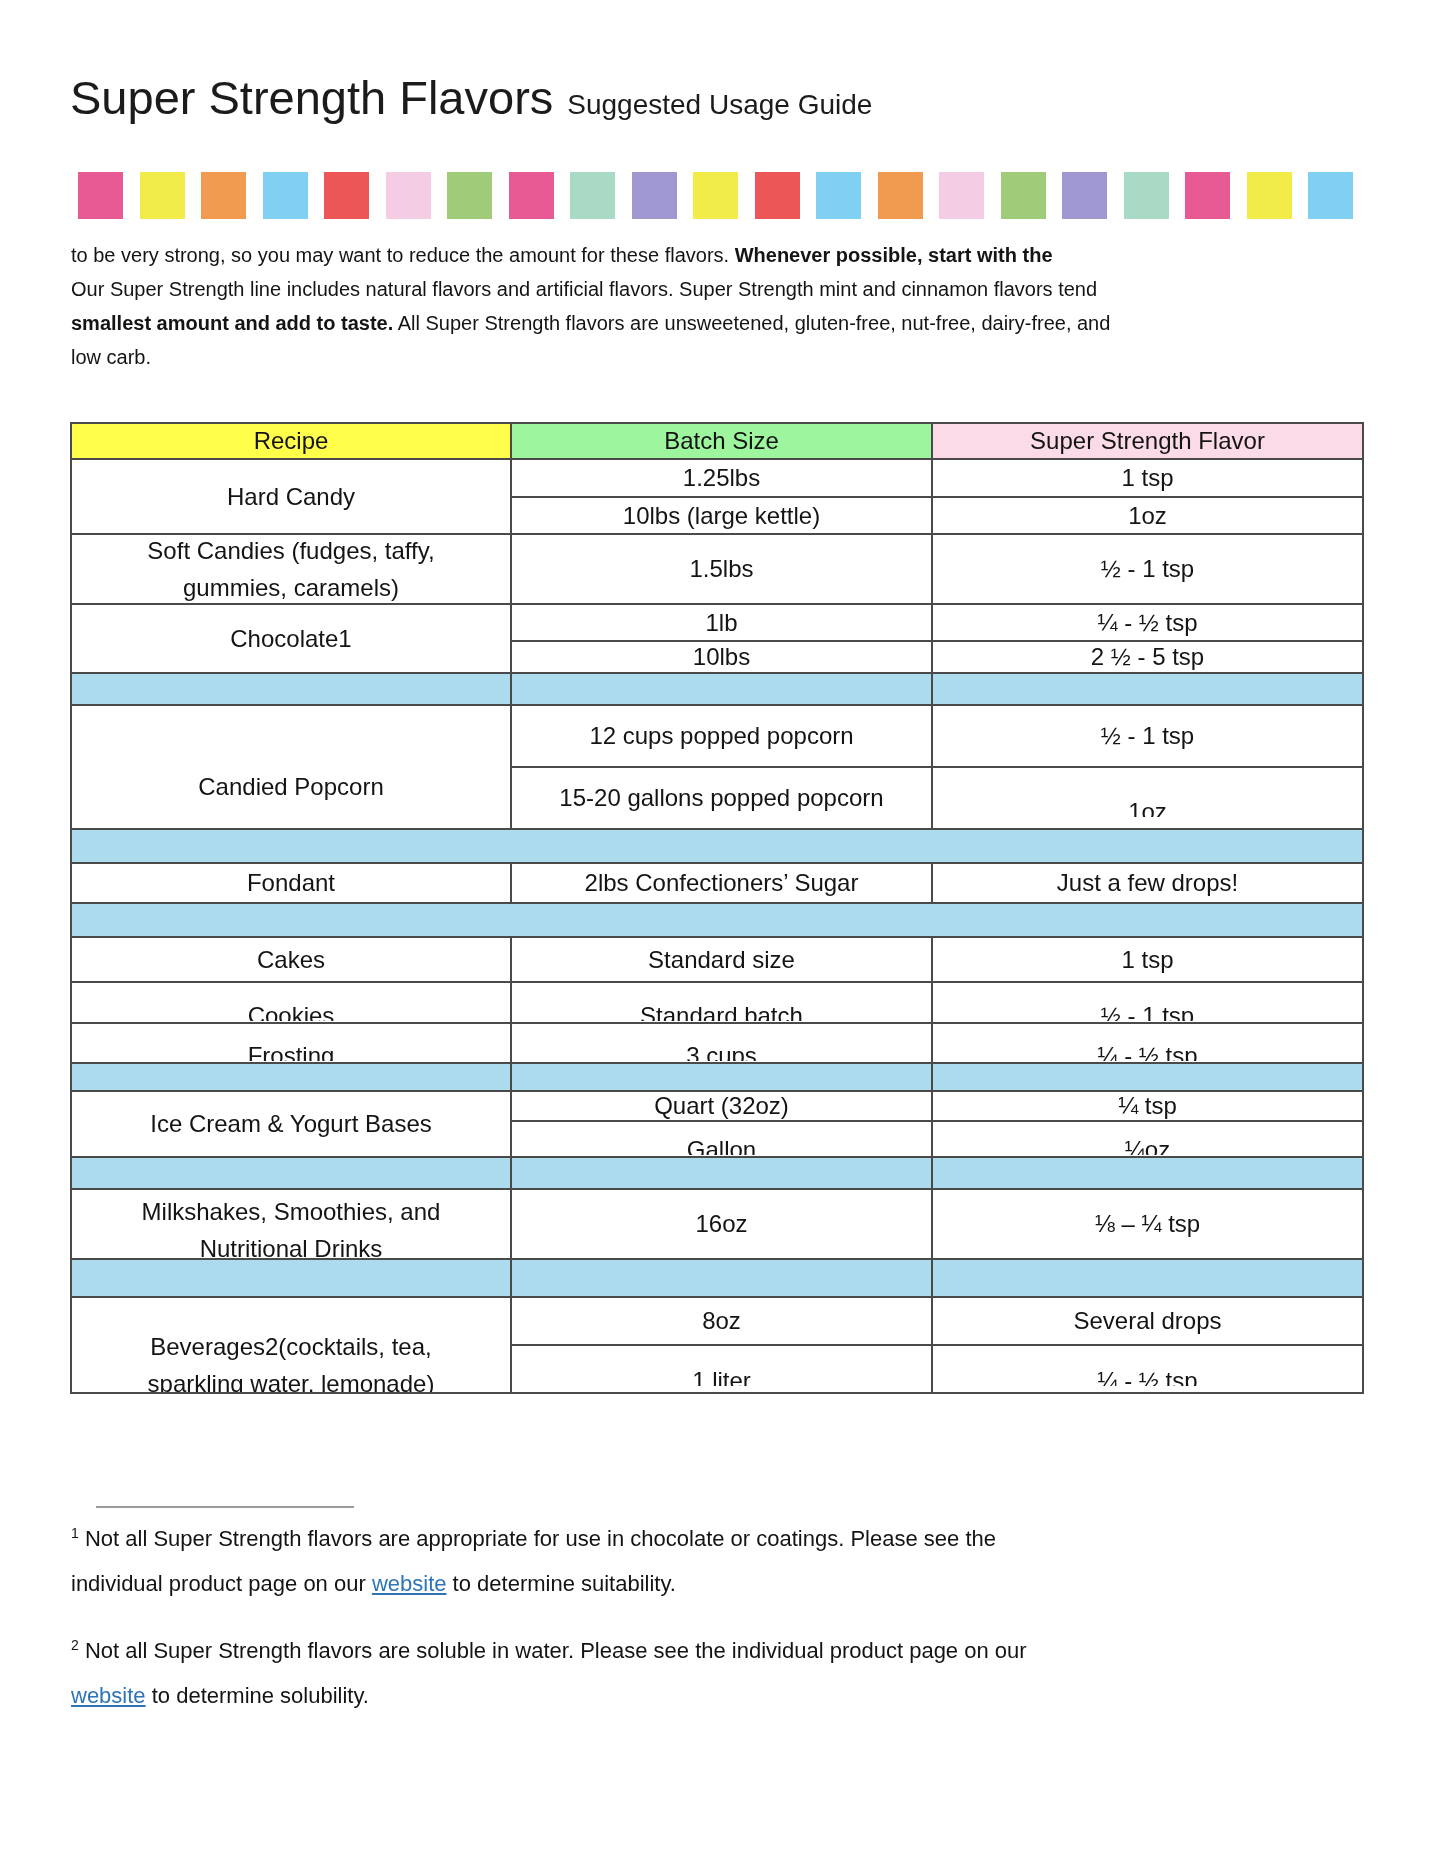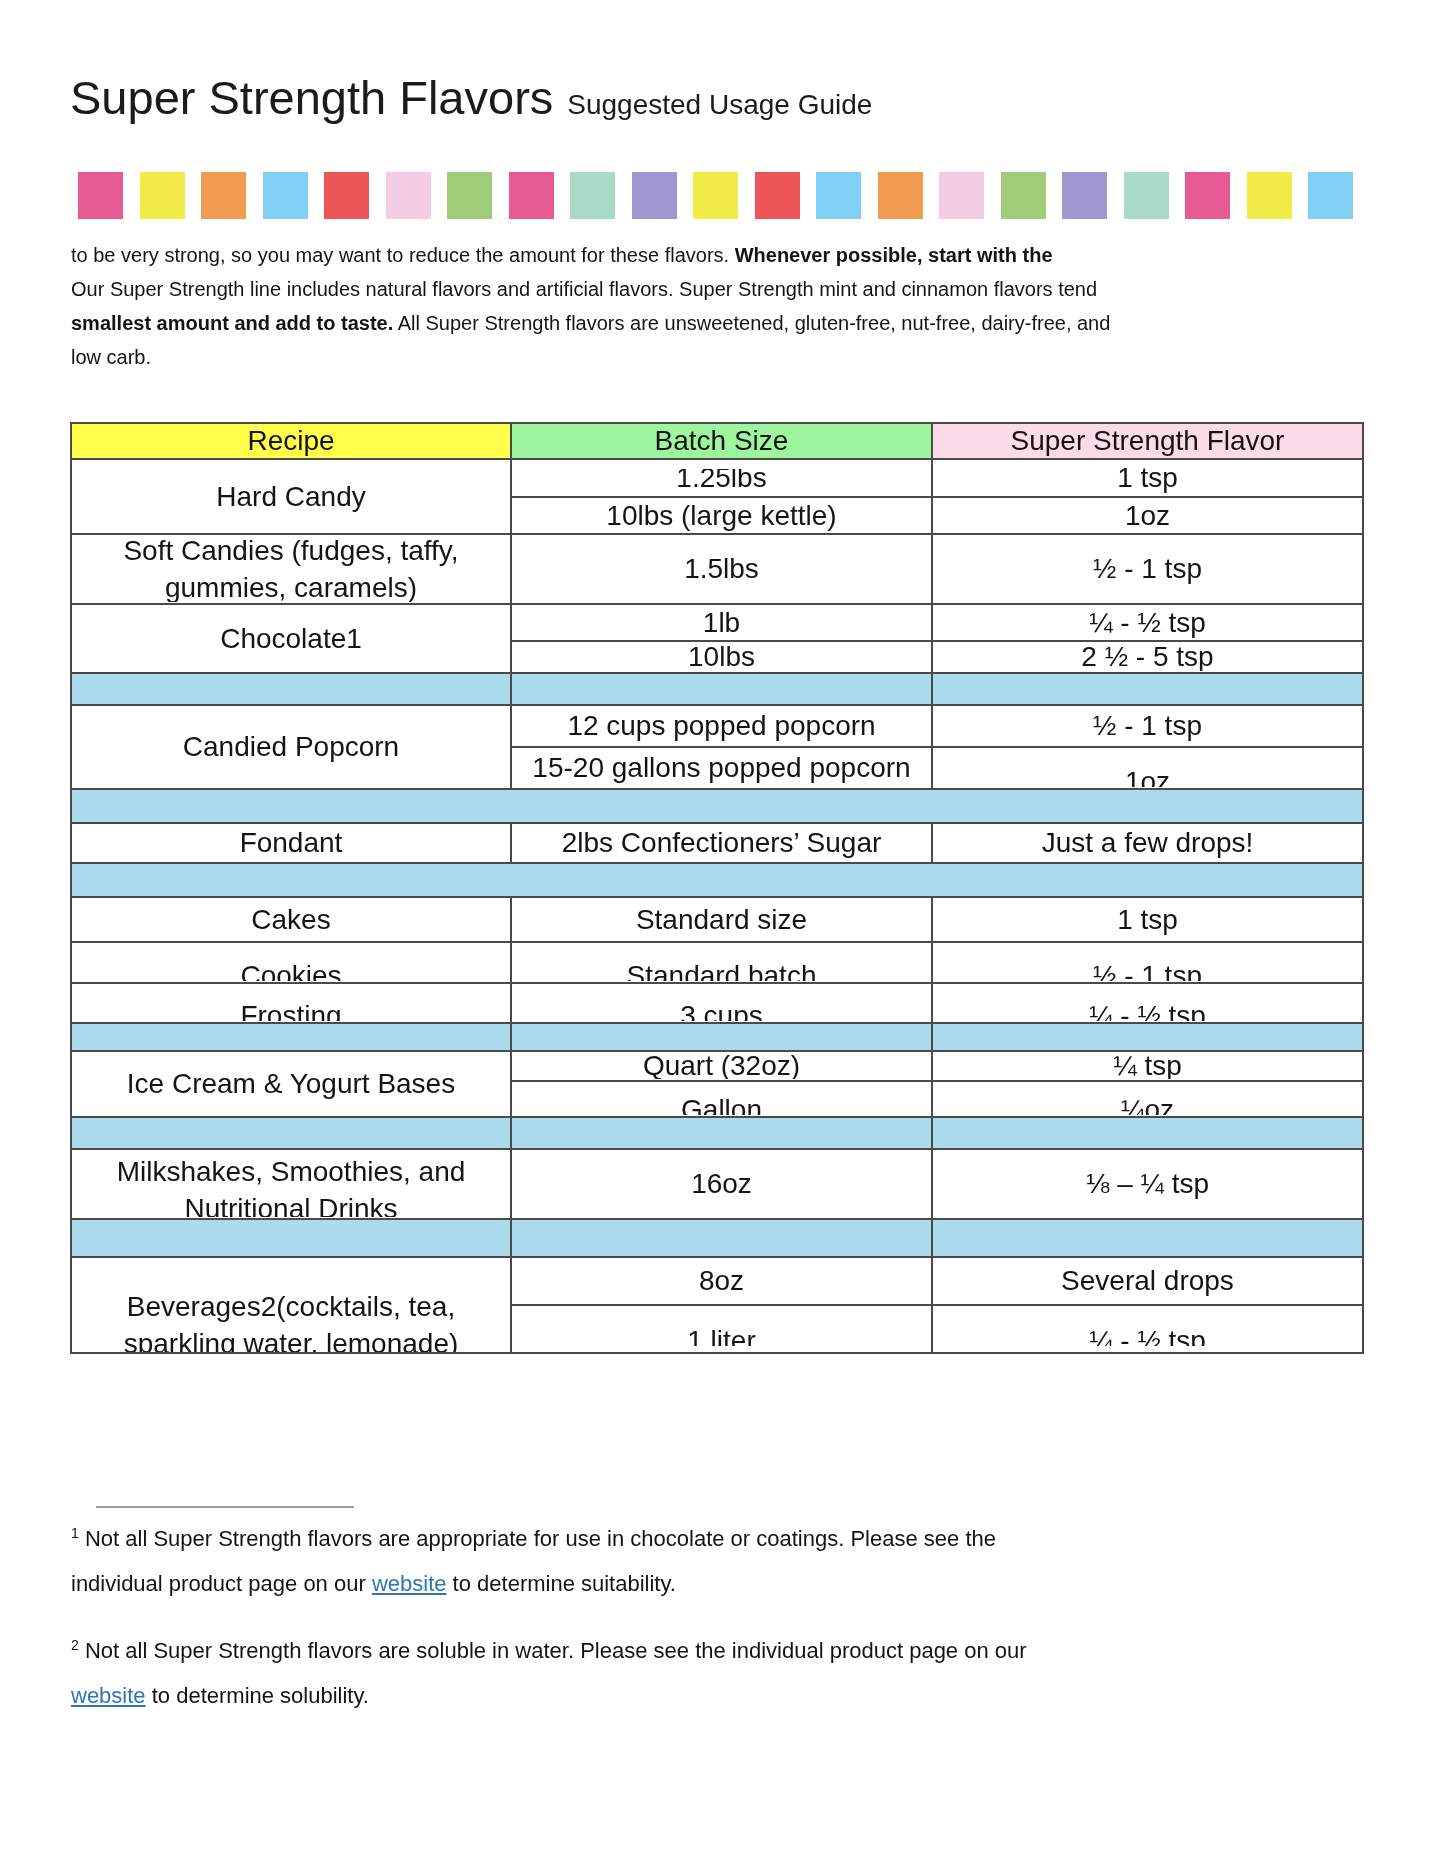--- a/index.html
+++ b/index.html
@@ -13,21 +13,21 @@
 
   .squares { position:absolute; left:78px; top:172px; display:flex; gap:16.5px; }
   .sq { width:45px; height:47px; flex:0 0 auto; }
 
   .intro { position:absolute; left:71px; top:238px; font-size:20px; line-height:34px; color:#141414; }
   .iline { white-space:nowrap; }
   .b { font-weight:bold; }
 
   .tblwrap { position:absolute; left:70px; top:422px; }
   table { border-collapse:collapse; table-layout:fixed; width:1292px; }
-  th, td { border:2px solid #4a4a4a; padding:0; font-size:28px; font-weight:400; text-align:center; vertical-align:middle; }
+  th, td { border:2px solid #4a4a4a; padding:0; font-size:24px; font-weight:400; text-align:center; vertical-align:middle; }
   th { height:34px; }
   .cin { display:flex; flex-direction:column; justify-content:center; align-items:center; overflow:hidden; }
   .cin .txt { display:block; line-height:30px; }
   .cin.ml .txt { line-height:37px; }
   .cin.low { justify-content:flex-end; }
   .cin.low .txt { margin-bottom:-10px; }
   td.divider-full, td.divider-seg { padding:0; }
 
   .fnsep { position:absolute; left:96px; top:1506px; width:258px; height:2px; background:#9a9a9a; }
   .footnotes { position:absolute; left:71px; top:1516px; font-size:22px; line-height:45px; color:#141414; }
@@ -165,21 +165,21 @@
             </div>
           </td>
         </tr>
         <tr style="height: 32px;">
           <td class="divider-seg" style="background: rgb(171, 219, 236);"></td>
           <td class="divider-seg" style="background: rgb(171, 219, 236);"></td>
           <td class="divider-seg" style="background: rgb(171, 219, 236);"></td>
         </tr>
         <tr style="height: 42px;">
           <td rowspan="2">
-            <div class="cin" style="height: 82px;">
+            <div class="cin" style="height: 82px; margin-top: 40px;">
               <span class="txt">Candied Popcorn</span>
             </div>
           </td>
           <td>
             <div class="cin" style="height: 38px;">
               <span class="txt">12 cups popped popcorn</span>
             </div>
           </td>
           <td>
             <div class="cin" style="height: 38px;">

